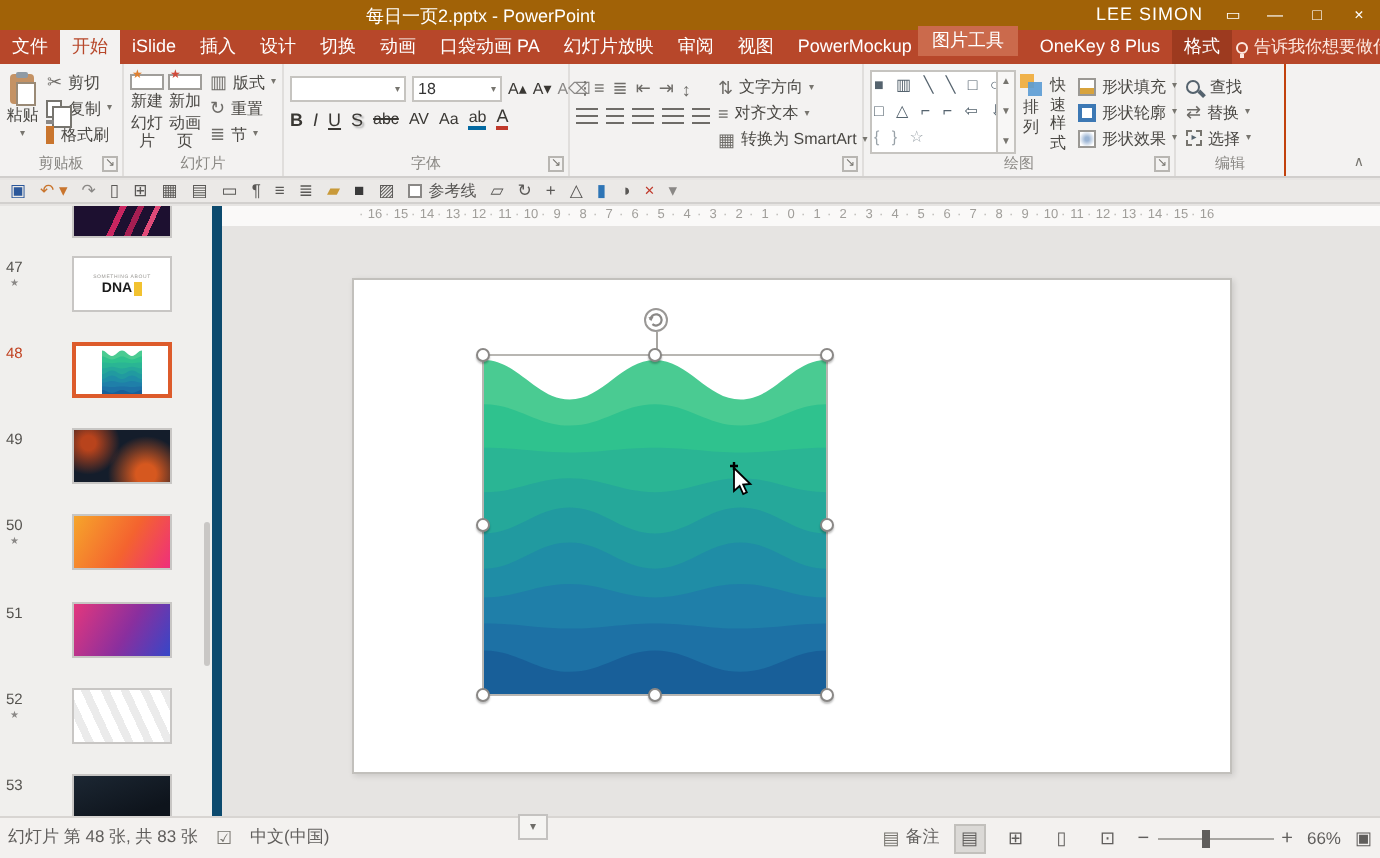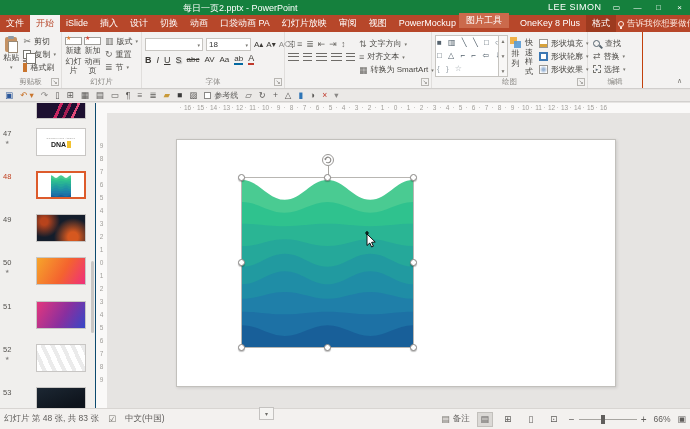--- a/index.html
+++ b/index.html
@@ -1,20 +1,20 @@
 <!DOCTYPE html>
 <html><head>
 <meta charset="utf-8">
 <style>
   *{box-sizing:border-box;margin:0;padding:0}
   html,body{width:690px;height:429px;overflow:hidden}
   body{font-family:"Liberation Sans","DejaVu Sans",sans-serif;background:#e6e4e2;position:relative;-webkit-font-smoothing:antialiased}
 
   
-  .titlebar{position:absolute;top:0;left:0;right:0;height:15px;background:#15803d;color:#fff;font-size:9px;z-index:10}
+  .titlebar{position:absolute;top:0;left:0;right:0;height:15px;background:#a16207;color:#fff;font-size:9px;z-index:10}
   .doc-title{position:absolute;left:183px;top:2px;white-space:nowrap}
   .tool-label{position:absolute;left:459px;top:13px;height:15px;line-height:15px;padding:0 7px;background:#CB6A4C;white-space:nowrap}
   .user-name{position:absolute;left:548px;top:2px;letter-spacing:.5px}
   .winbtns{position:absolute;right:0;top:0;display:flex;height:15px}
   .winbtn{width:21px;text-align:center;line-height:15px;font-size:8px}
 
   
   .tabsrow{position:absolute;top:15px;left:0;right:0;height:17px;background:#B7472A;display:flex;align-items:stretch;color:#fff;font-size:9px;z-index:9}
   .tab{padding:0 6px;line-height:17px;white-space:nowrap}
   .tab.selected{background:#f3f2f1;color:#B7472A}
@@ -79,21 +79,21 @@
   .ic-select{width:8px;height:8px;border:1px dashed #77756f;font-size:5px;line-height:7px;text-align:center;color:#55636e}
   .chevron{position:absolute;right:8px;bottom:3px;font-size:7px;color:#77756f}
 
   
   .qat{position:absolute;top:90px;left:0;right:0;height:12px;background:#ebe9e7;border-bottom:1px solid #d2d0ce;display:flex;align-items:center;gap:7px;padding:0 5px;z-index:7}
   .qicon{font-size:8.5px;line-height:11px;white-space:nowrap}
   .qguides{display:flex;align-items:center;gap:3px;font-size:8px;color:#5a5856}
   .qcheck{width:7px;height:7px;border:1px solid #8a8886;background:#fff}
 
   
-  .thumbs{position:absolute;top:103px;left:0;width:96px;bottom:21px;background:#f0efed;border-right:1px solid #0c4a6e;overflow:hidden;z-index:5}
+  .thumbs{position:absolute;top:103px;left:0;width:111px;bottom:21px;background:#f0efed;border-right:5px solid #0c4a6e;overflow:hidden;z-index:5}
   .trow{position:absolute;left:0;width:100%;height:42px}
   .tnum{position:absolute;left:3px;top:1px;font-size:7.5px;color:#55534f}
   .tnum.sel{color:#c0401f}
   .tstar{position:absolute;left:5px;top:11px;font-size:5px;color:#8a8886}
   .tthumb{position:absolute;left:36px;top:0;width:50px;height:28px;background:#fff;border:1px solid #c8c6c4;overflow:hidden}
   .tthumb.selected{border:2px solid #DD5B2B}
   .art46{background:#1d1030;background-image:linear-gradient(115deg,transparent 42%,#c92560 42%,#c92560 48%,transparent 48%,transparent 58%,#a61e52 58%,#a61e52 64%,transparent 64%,transparent 74%,#e04a78 74%,#e04a78 79%,transparent 79%)}
   .art49{background:radial-gradient(circle at 75% 85%,#d6581f 0 12%,transparent 45%),radial-gradient(circle at 15% 25%,#b8431c 0 8%,transparent 35%),#141d2b}
   .art50{background:linear-gradient(120deg,#f6a52b,#f4632f 55%,#ef2f7c)}
   .art51{background:linear-gradient(120deg,#e3377d,#8a2f9e 55%,#3647c8)}

